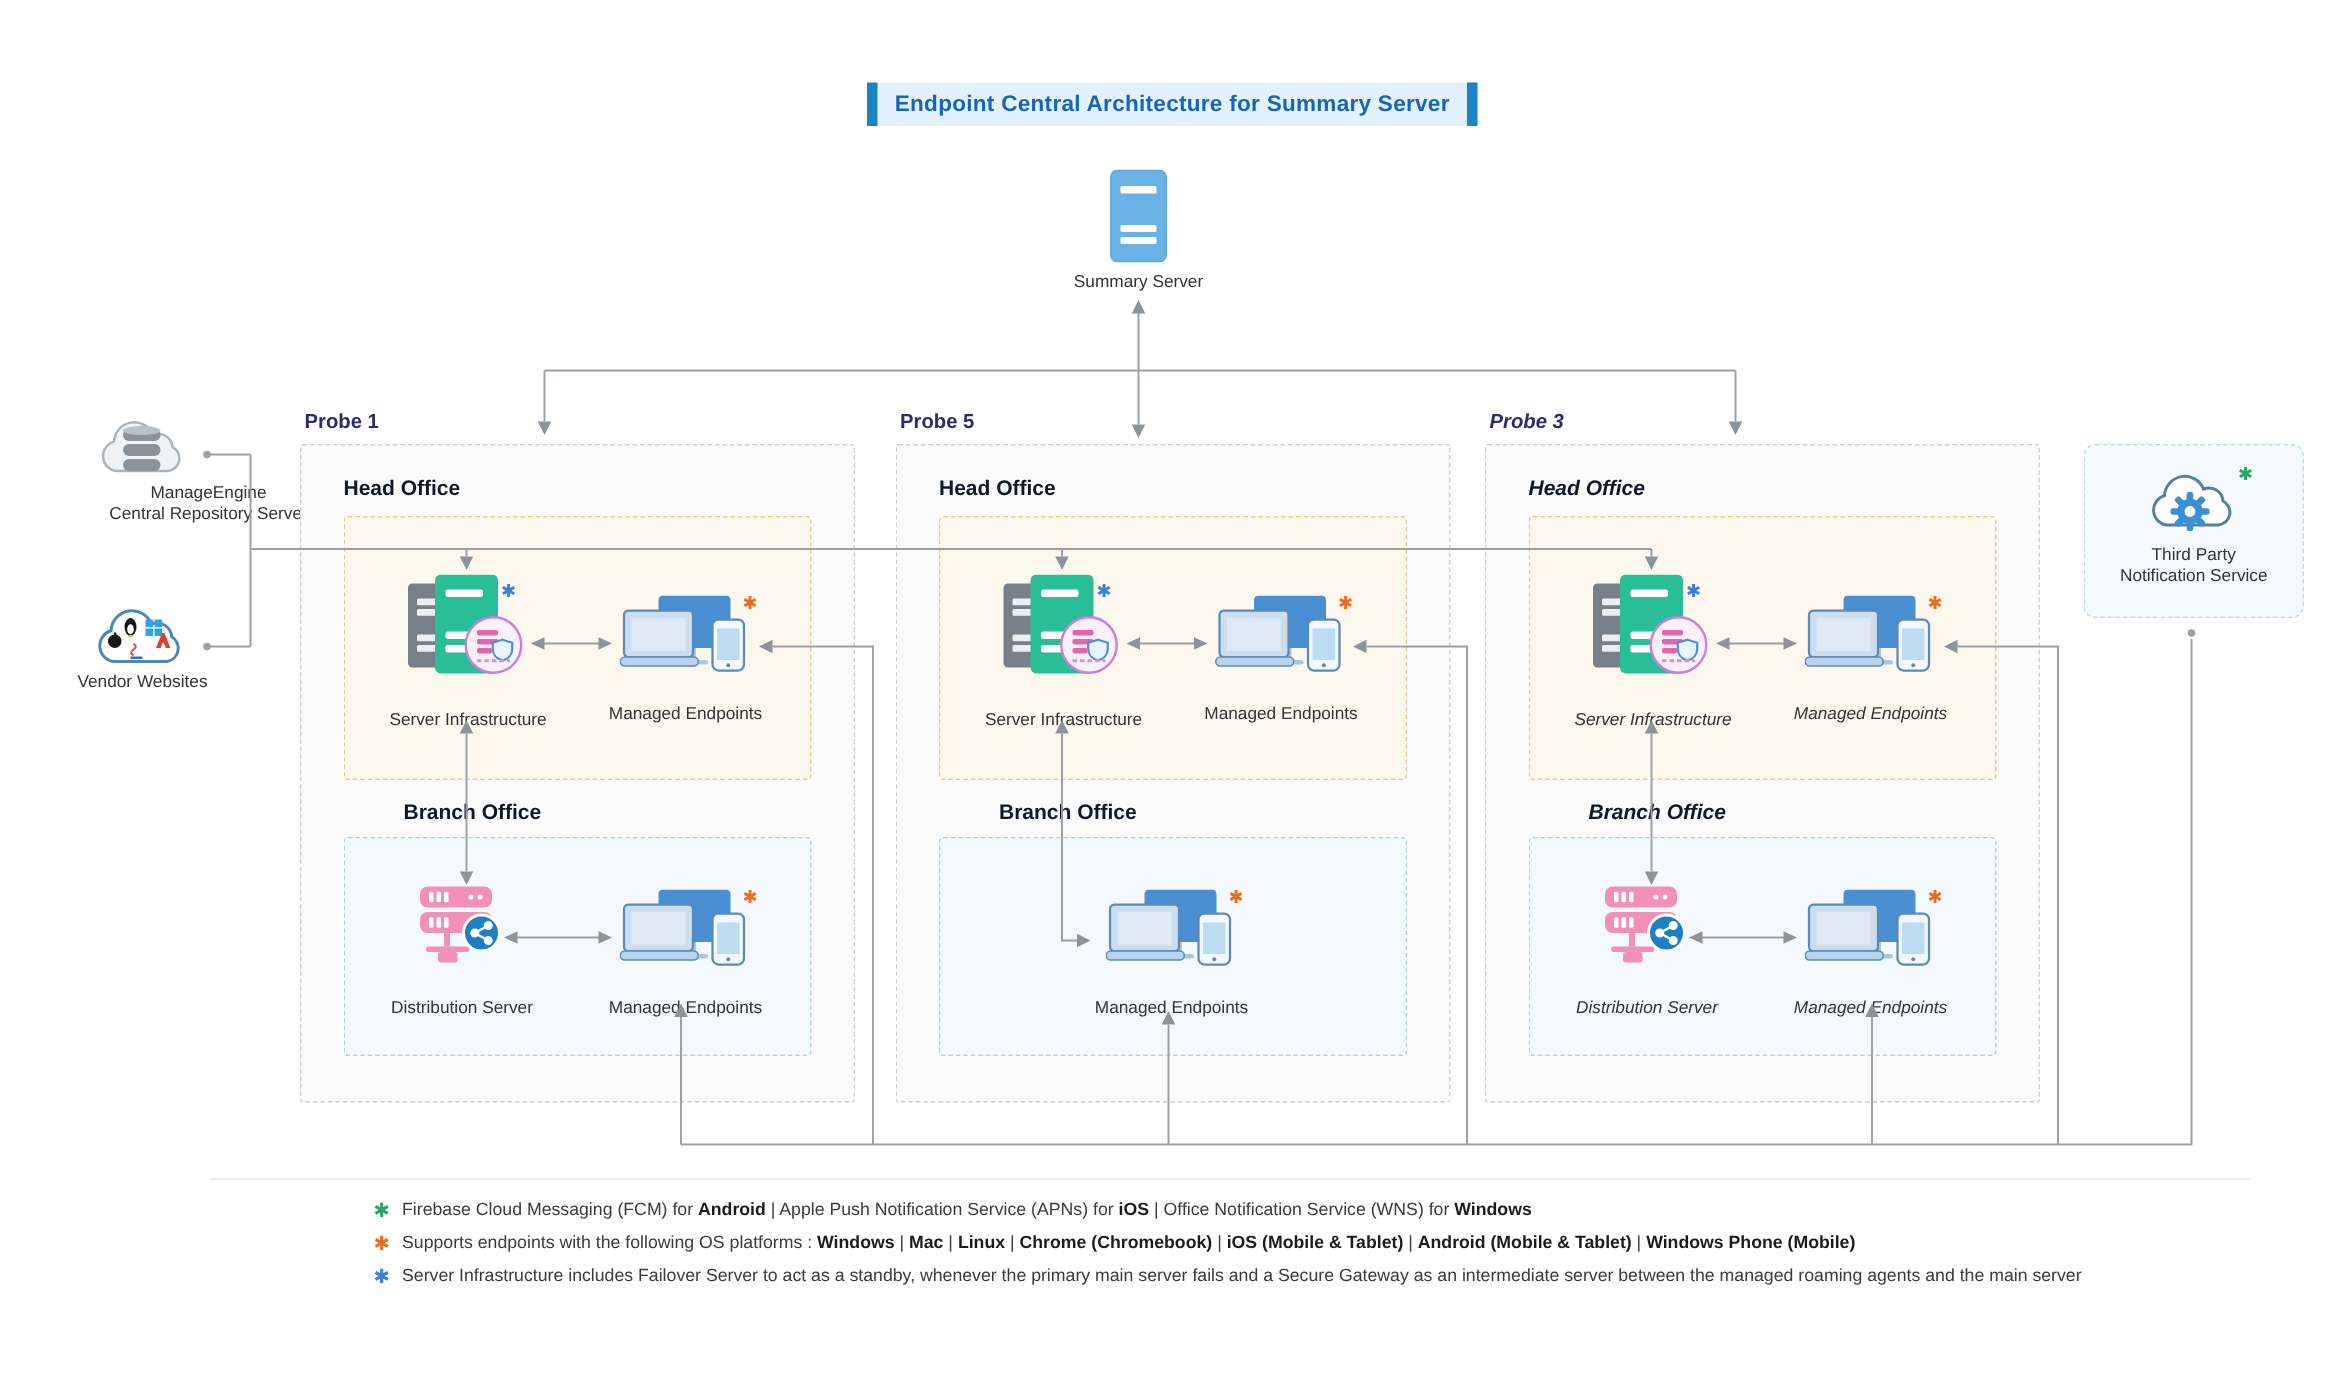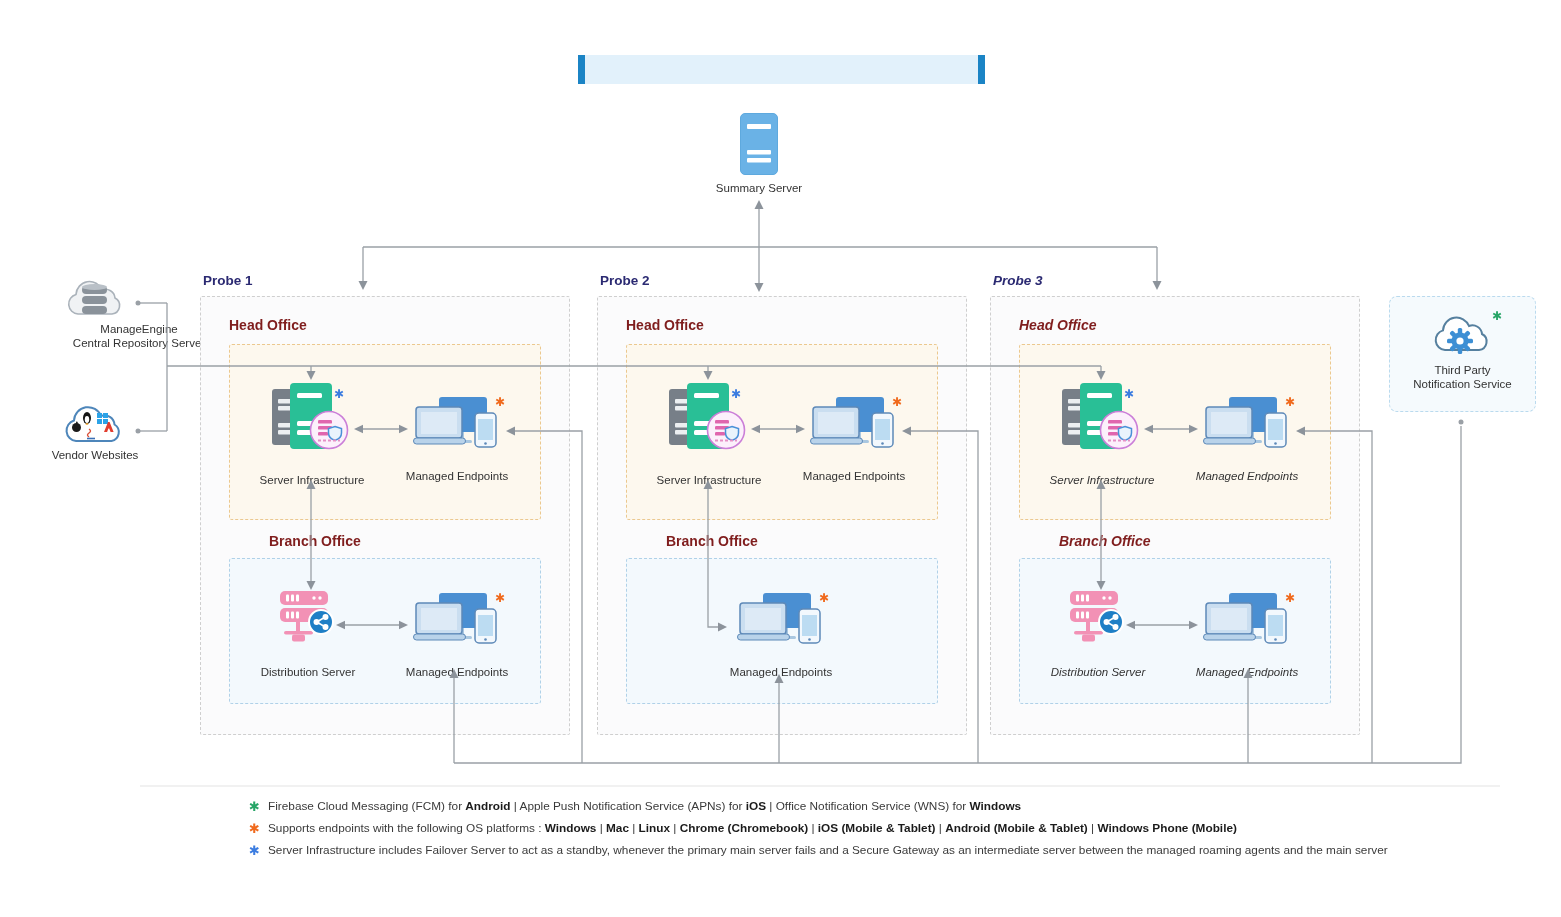--- a/index.html
+++ b/index.html
@@ -11,21 +11,21 @@
   .bar-left{left:0;} .bar-right{right:0;}
   .title-text{font-size:15px;font-weight:bold;color:#1566b8;letter-spacing:.2px;}
   
   .node-label{font-size:11.5px;color:#333;text-align:center;line-height:14px;white-space:nowrap;}
   
   .summary-node{position:absolute;left:740px;top:113px;width:38px;}
   .summary-label{position:absolute;left:699px;top:181px;width:120px;}
   
   .probe{position:absolute;top:296px;width:368px;height:437px;border:1.5px dashed #cfcfcf;background:#fbfbfc;border-radius:2px;}
   .probe-label{position:absolute;left:2px;top:-24px;font-size:13.5px;font-weight:bold;color:#2b2a72;}
-  .office-label{position:absolute;font-size:14px;font-weight:bold;color:#7f1d1d;}
+  .office-label{position:absolute;font-size:14px;font-weight:bold;color:#0f172a;}
   .head-label{left:28px;top:20px;}
   .branch-label{left:28px;top:236px;padding-left:40px;}
   .office-box{position:absolute;border-radius:3px;}
   .head-box{left:28px;top:47px;width:310px;height:174px;border:1.5px dashed #ebc88f;background:#fdf8ee;}
   .branch-box{left:28px;top:261px;width:310px;height:144px;border:1.5px dashed #b0d1e8;background:#f3f9fd;}
   .node{position:absolute;display:flex;flex-direction:column;align-items:center;z-index:2;}
   .si-node{left:61px;top:86px;width:100px;}
   .me-node-head{left:206px;top:100px;width:100px;}
   .ds-node{left:57px;top:292px;width:100px;}
   .me-node-branch{left:206px;top:296px;width:100px;}
@@ -59,20 +59,21 @@
   .legend-text{font-size:11.8px;color:#3a3a3a;line-height:15px;white-space:nowrap;}
   .legend-text b{color:#1b1b1b;}
 </style>
 </head>
 <body>
 
 <div class="canvas">
 
   <div class="title-band">
     <span class="bar bar-left"></span>
+    <span class="title-text">Endpoint Central Architecture for Summary Server</span>
     <span class="bar bar-right"></span>
   </div>
 
   <div class="summary-node">
     <svg width="38" height="62" viewBox="0 0 38 62">
       <rect x="0.5" y="0.5" width="37" height="61" rx="4.5" fill="#6ab2e6" stroke="#5ea9de"></rect>
       <g fill="#fff">
         <rect x="7" y="11" width="24" height="5" rx="1"></rect>
           <rect x="7" y="37" width="24" height="4.6" rx="1"></rect>
           <rect x="7" y="45" width="24" height="4.6" rx="1"></rect>
@@ -229,21 +230,21 @@
       <rect x="8" y="15" width="36" height="22" fill="#ddeaf6"></rect>
       <rect x="0.5" y="41" width="52" height="6" rx="3" fill="#b9d3ea" stroke="#5d89b8" stroke-width="1"></rect>
       <rect x="62" y="16" width="21" height="34" rx="4" fill="#f2f8fd" stroke="#5d89b8" stroke-width="1.5"></rect>
       <rect x="65" y="22" width="15" height="21" fill="#bcdcf2"></rect>
       <circle cx="72.5" cy="46.5" r="1.3" fill="#5d89b8"></circle>
     </svg>
     <div class="node-label">Managed Endpoints</div>
   </div>
 </div>
       <div class="probe" style="left: 597px;">
-  <div class="probe-label">Probe 2</div>
+  <div class="probe-label">Probe 5</div>
   <div class="office-label head-label">Head Office</div>
   <div class="office-box head-box"></div>
   <div class="office-label branch-label">Branch Office</div>
   <div class="office-box branch-box"></div>
 
   <div class="node si-node">
     <span class="ast ast-blue">✱</span>
     <svg width="92" height="72" viewBox="0 0 92 72">
       <rect x="6" y="6" width="34" height="56" rx="3" fill="#777f88"></rect>
       <g fill="#eceff1">

